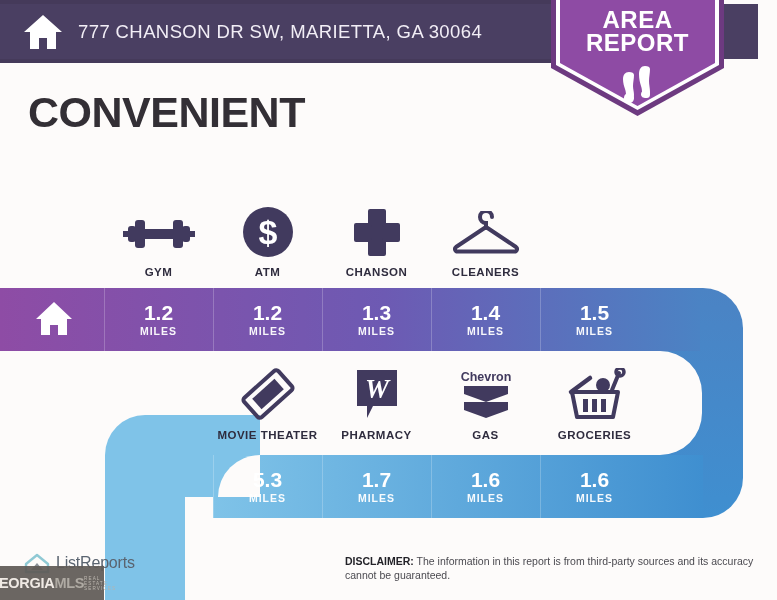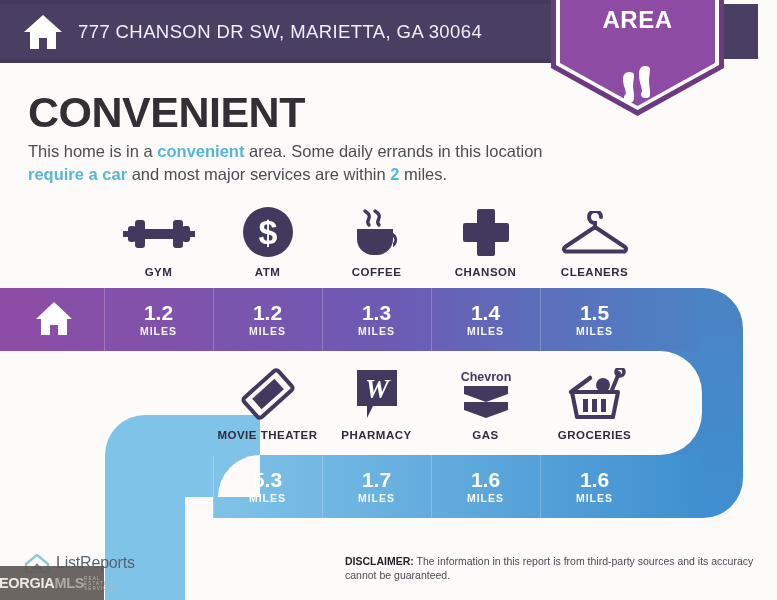--- a/index.html
+++ b/index.html
@@ -128,25 +128,25 @@
       <path d="M15 0 L170 0 L170 73 L92.5 116 L15 73 Z" fill="#8e4ba4"></path>
       <g fill="#ffffff">
         <path d="M84 82 c-4 0 -6 3 -6 7 c0 4 1 7 2 10 c1 3 1 5 1 7 c0 2 2 3 4 3 c2 0 4 -1 4 -4 c0 -3 -1 -6 -1 -9 c0 -4 1 -7 1 -11 c0 -2 -2 -3 -5 -3 z"></path>
         <path d="M84 103 c-3 0 -5 2 -5 5 c0 3 2 5 5 5 c3 0 5 -2 5 -5 c0 -3 -2 -5 -5 -5 z"></path>
         <path d="M100 76 c-4 0 -6 3 -6 8 c0 5 1 9 2 12 c1 3 1 5 1 7 c0 2 2 3 4 3 c2 0 4 -1 4 -4 c0 -4 -1 -7 -1 -11 c0 -4 1 -8 1 -12 c0 -2 -2 -3 -5 -3 z"></path>
         <path d="M101 100 c-3 0 -5 2 -5 4 c0 3 2 4 5 4 c3 0 4 -1 4 -4 c0 -2 -1 -4 -4 -4 z"></path>
       </g>
     </svg>
     <div class="shield-text">
       <div>AREA</div>
+      <div>REPORT</div>
     </div>
   </div>
 
   <div class="title">CONVENIENT</div>
-  <div class="subtitle"><span>This home is in a </span><span class="hl">convenient</span><span> area. Some daily errands in this location </span><span class="hl">require a car</span><span> and most major services are within </span><span class="hl">2</span><span> miles.</span></div>
 
   <div class="icon-row" id="row1">
 
     <div class="icon-cell">
       <div class="icon-art">
         <svg width="72" height="46" viewBox="0 0 72 46">
           <rect x="22" y="18" width="28" height="10" fill="#413a5e"></rect>
           <rect x="12" y="9" width="10" height="28" rx="3" fill="#413a5e"></rect>
           <rect x="50" y="9" width="10" height="28" rx="3" fill="#413a5e"></rect>
           <rect x="5" y="15" width="8" height="16" rx="3" fill="#413a5e"></rect>
@@ -161,31 +161,20 @@
     <div class="icon-cell">
       <div class="icon-art">
         <svg width="50" height="50" viewBox="0 0 50 50">
           <circle cx="25" cy="25" r="25" fill="#413a5e"></circle>
           <text x="25" y="37" text-anchor="middle" font-family="Liberation Sans, sans-serif" font-size="34" font-weight="700" fill="#ffffff">$</text>
         </svg>
       </div>
       <div class="icon-label">ATM</div>
     </div>
 
-    <div class="icon-cell">
-      <div class="icon-art">
-        <svg width="56" height="50" viewBox="0 0 56 50">
-          <path d="M8 22 L44 22 L44 32 a16 16 0 0 1 -16 16 L24 48 a16 16 0 0 1 -16 -16 Z" fill="#413a5e"></path>
-          <path d="M44 26 a8 8 0 0 1 0 14 L44 36 a4 4 0 0 0 0 -6 Z" fill="#413a5e"></path>
-          <path d="M20 18 c-4 -4 2 -6 0 -10 c-1 -2 -3 -3 -4 -4" stroke="#413a5e" stroke-width="3.4" fill="none" stroke-linecap="round"></path>
-          <path d="M30 18 c-4 -4 2 -6 0 -10 c-1 -2 -3 -3 -4 -4" stroke="#413a5e" stroke-width="3.4" fill="none" stroke-linecap="round"></path>
-        </svg>
-      </div>
-      <div class="icon-label">COFFEE</div>
-    </div>
 
     <div class="icon-cell">
       <div class="icon-art">
         <svg width="48" height="48" viewBox="0 0 48 48">
           <path d="M17 2 L31 2 L31 16 L45 16 L45 31 L31 31 L31 45 L17 45 L17 31 L3 31 L3 16 L17 16 Z" fill="#413a5e" stroke="#413a5e" stroke-width="4" stroke-linejoin="round"></path>
         </svg>
       </div>
       <div class="icon-label">CHANSON</div>
     </div>
 

